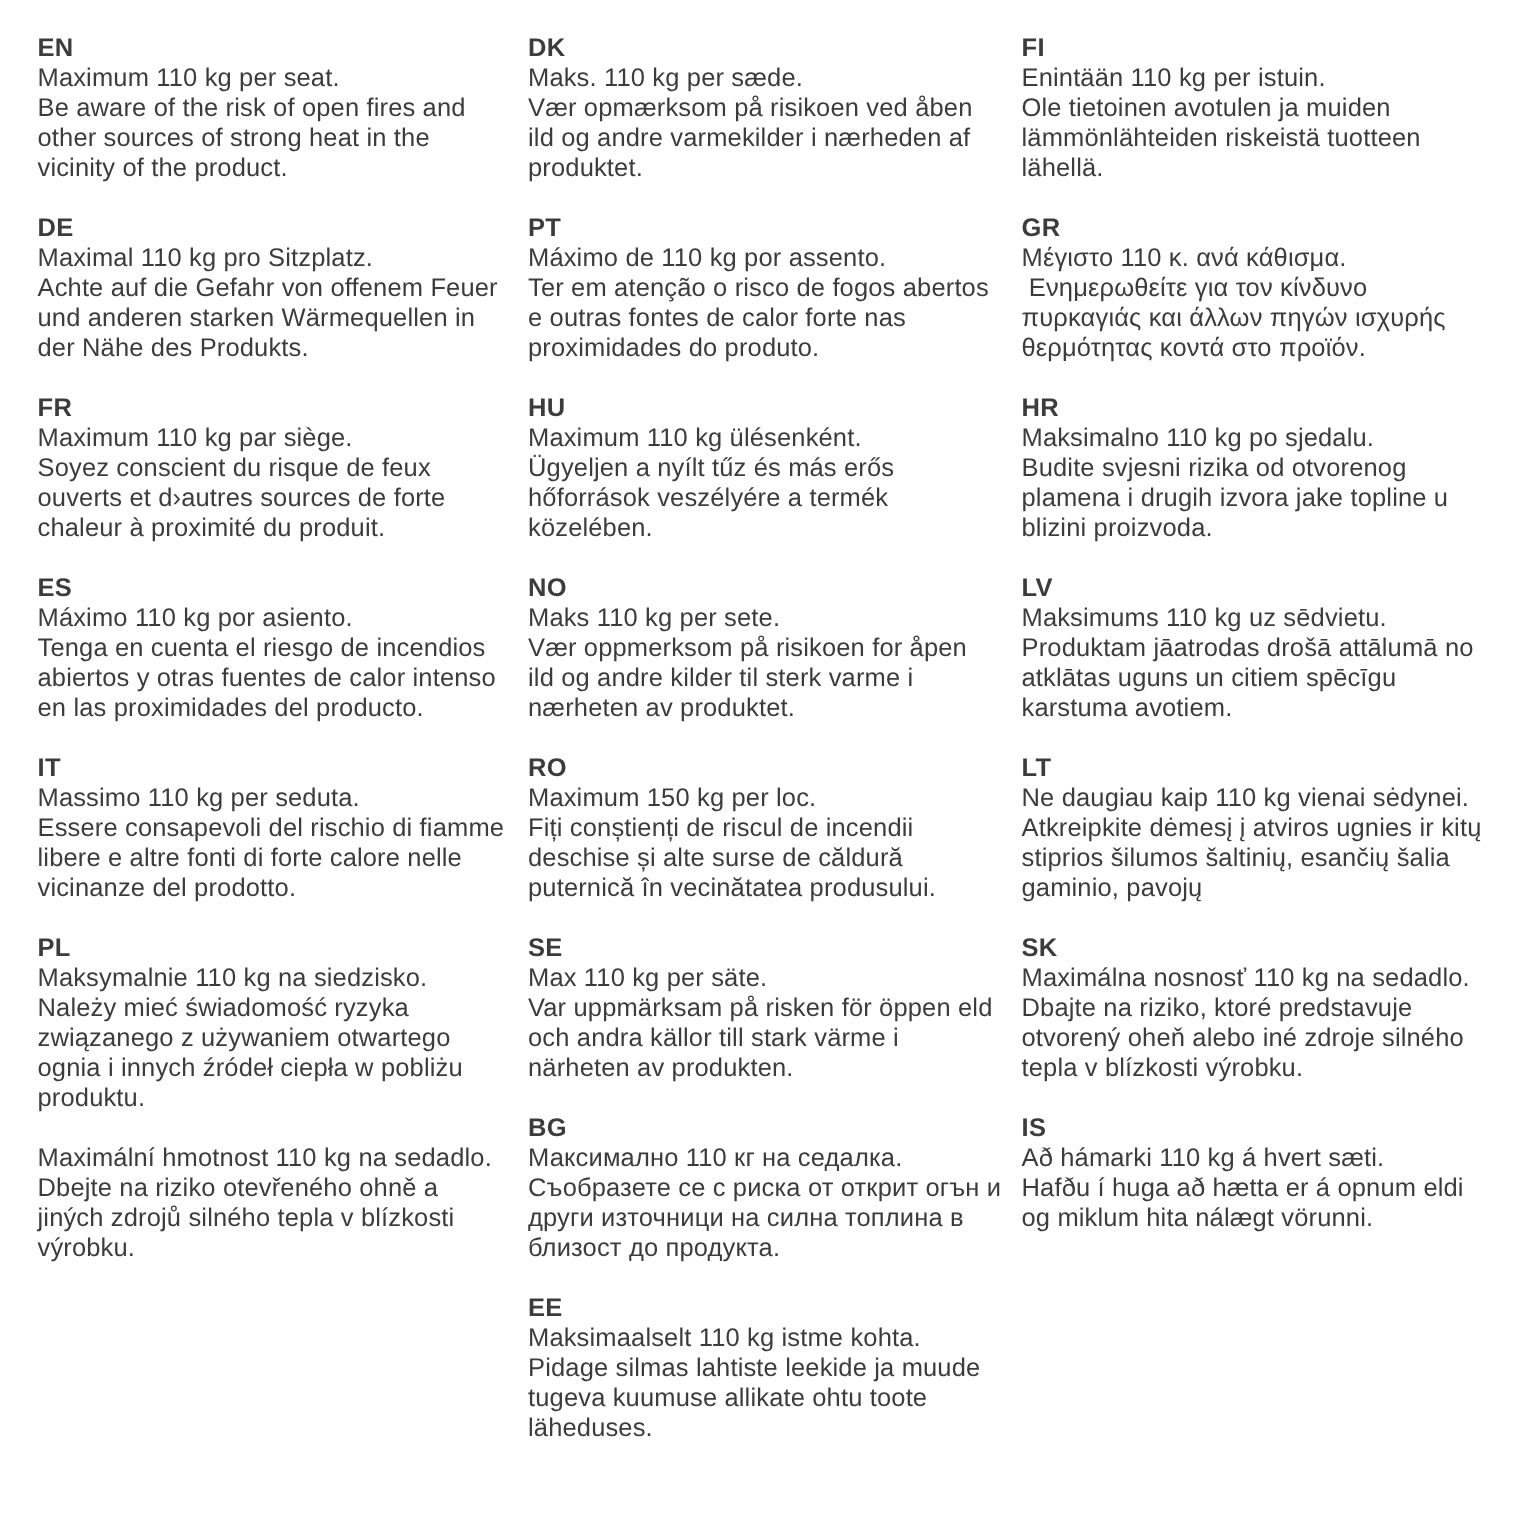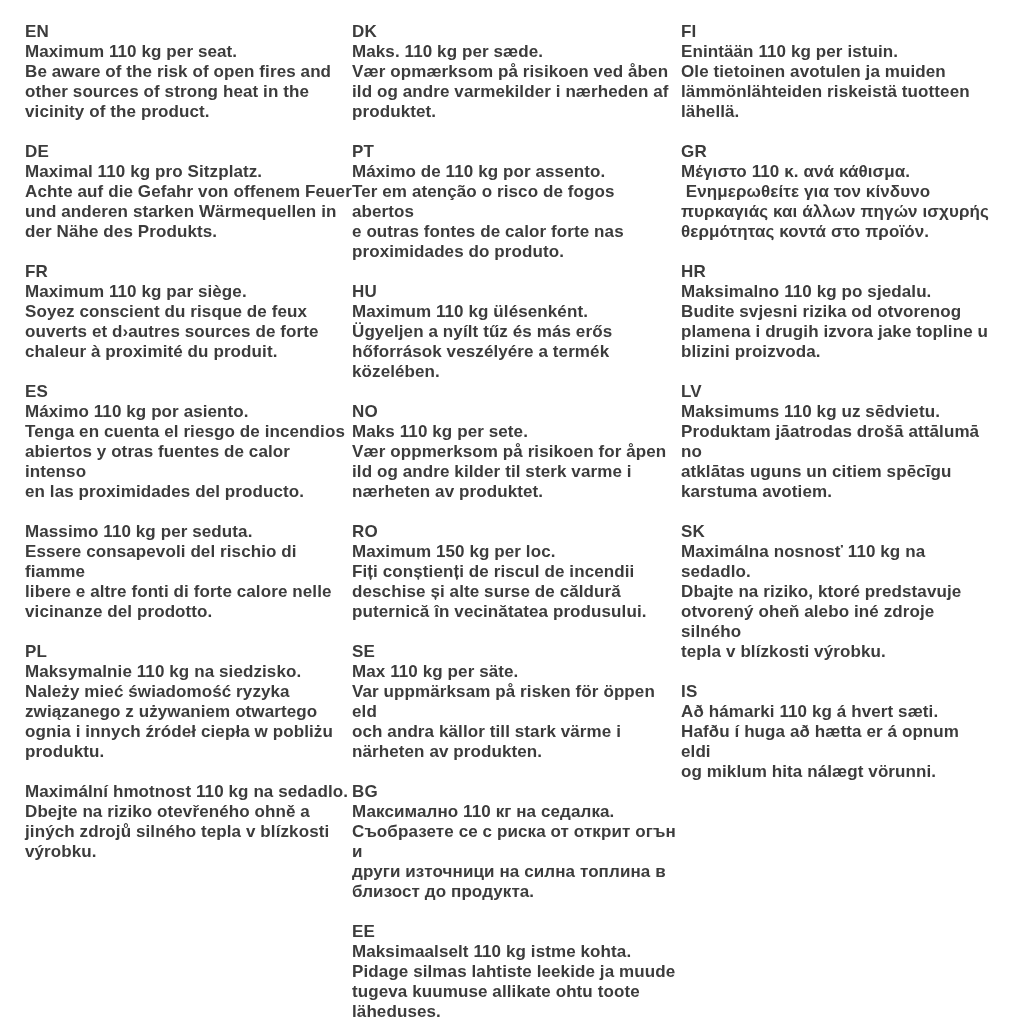--- a/index.html
+++ b/index.html
@@ -25,21 +25,21 @@
   .lang-block { margin: 0 0 20px 0; }
   .lang-code {
     font-size: 17px;
     font-weight: 700;
     line-height: 20px;
     margin: 0;
     letter-spacing: 0.2px;
   }
   .lang-text {
     font-size: 17px;
-    font-weight: 700;
+    font-weight: 400;
     line-height: 20px;
     margin: 0;
     white-space: pre-wrap;
     letter-spacing: 0.1px;
   }
 </style>
 </head>
 <body>
 
 <div class="sheet">
@@ -67,20 +67,21 @@
 chaleur à proximité du produit.</p>
     </section>
     <section class="lang-block">
       <h2 class="lang-code">ES</h2>
       <p class="lang-text">Máximo 110 kg por asiento.
 Tenga en cuenta el riesgo de incendios
 abiertos y otras fuentes de calor intenso
 en las proximidades del producto.</p>
     </section>
     <section class="lang-block">
+      <h2 class="lang-code">IT</h2>
       <p class="lang-text">Massimo 110 kg per seduta.
 Essere consapevoli del rischio di fiamme
 libere e altre fonti di forte calore nelle
 vicinanze del prodotto.</p>
     </section>
     <section class="lang-block">
       <h2 class="lang-code">PL</h2>
       <p class="lang-text">Maksymalnie 110 kg na siedzisko.
 Należy mieć świadomość ryzyka
 związanego z używaniem otwartego
@@ -177,20 +178,27 @@
 blizini proizvoda.</p>
     </section>
     <section class="lang-block">
       <h2 class="lang-code">LV</h2>
       <p class="lang-text">Maksimums 110 kg uz sēdvietu.
 Produktam jāatrodas drošā attālumā no
 atklātas uguns un citiem spēcīgu
 karstuma avotiem.</p>
     </section>
     <section class="lang-block">
+      <h2 class="lang-code">LT</h2>
+      <p class="lang-text">Ne daugiau kaip 110 kg vienai sėdynei.
+Atkreipkite dėmesį į atviros ugnies ir kitų
+stiprios šilumos šaltinių, esančių šalia
+gaminio, pavojų</p>
+    </section>
+    <section class="lang-block">
       <h2 class="lang-code">SK</h2>
       <p class="lang-text">Maximálna nosnosť 110 kg na sedadlo.
 Dbajte na riziko, ktoré predstavuje
 otvorený oheň alebo iné zdroje silného
 tepla v blízkosti výrobku.</p>
     </section>
     <section class="lang-block">
       <h2 class="lang-code">IS</h2>
       <p class="lang-text">Að hámarki 110 kg á hvert sæti.
 Hafðu í huga að hætta er á opnum eldi

